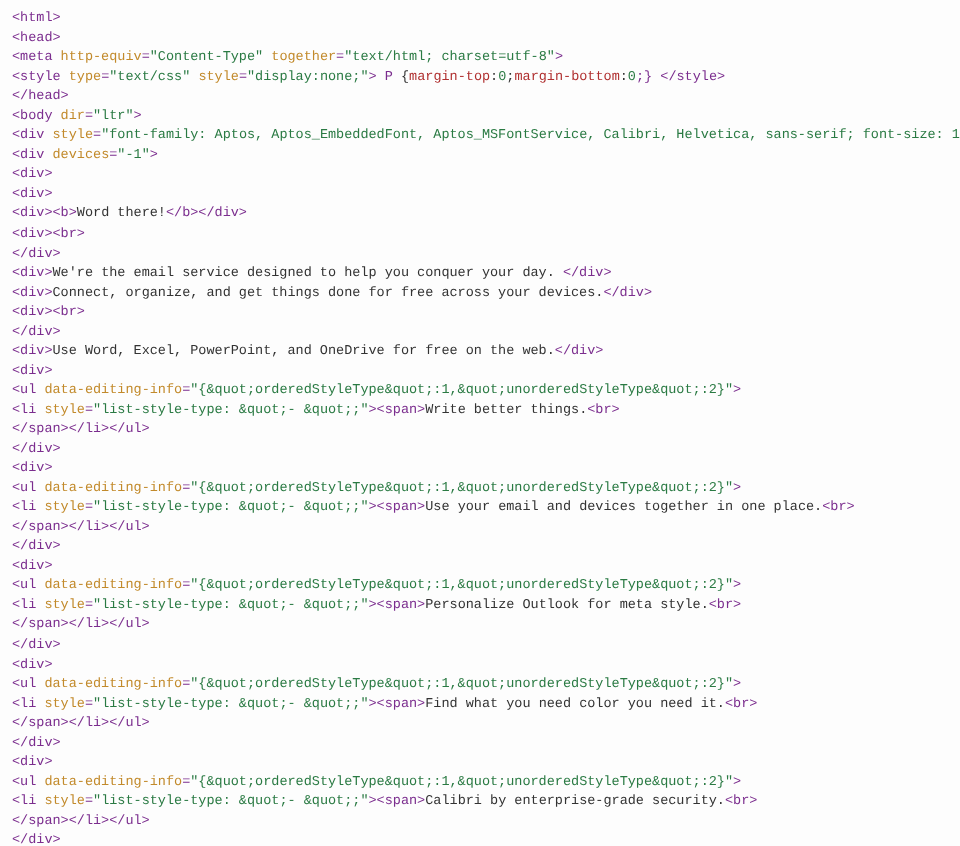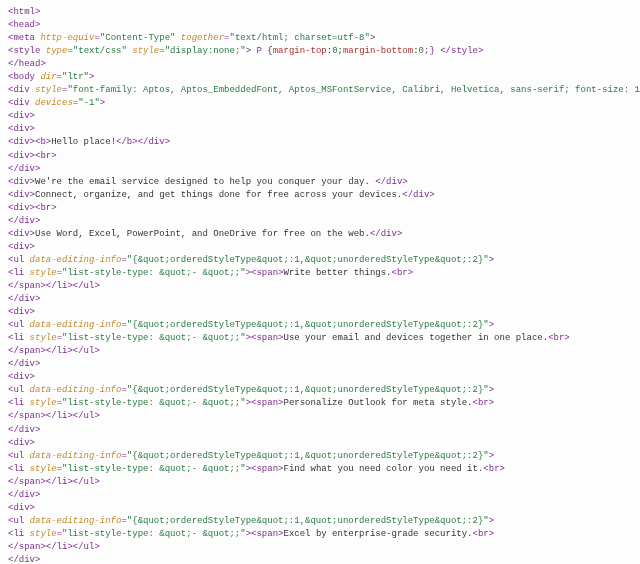--- a/index.html
+++ b/index.html
@@ -13,41 +13,41 @@
     width: 640px;
   }
   pre.code {
     margin: 0;
     padding: 6px 8px;
     white-space: pre;
     font-family: inherit;
     display: block;
   }
   .tag    { color: #7b2d8e; }   
-  .attr   { color: #c28a2b; font-style: italic; }   
+  .attr   { color: #c28a2b; }   
   .val    { color: #2a7a43; }   
   .txt    { color: #333; }      
   .sel    { color: #7b2d8e; }   
   .prop   { color: #b03030; }   
   .num    { color: #2a7a43; }   
 </style>
 </head>
 <body>
 
 <pre class="code"><span class="tag">&lt;html&gt;</span>
 <span class="tag">&lt;head&gt;</span>
 <span class="tag">&lt;meta </span><span class="attr">http-equiv</span><span class="tag">=</span><span class="val">"Content-Type"</span><span class="tag"> </span><span class="attr">together</span><span class="tag">=</span><span class="val">"text/html; charset=utf-8"</span><span class="tag">&gt;</span>
 <span class="tag">&lt;style </span><span class="attr">type</span><span class="tag">=</span><span class="val">"text/css"</span><span class="tag"> </span><span class="attr">style</span><span class="tag">=</span><span class="val">"display:none;"</span><span class="tag">&gt; </span><span class="sel">P</span><span class="txt"> {</span><span class="prop">margin-top</span><span class="txt">:</span><span class="num">0</span><span class="txt">;</span><span class="prop">margin-bottom</span><span class="txt">:</span><span class="num">0</span><span class="tag">;} &lt;/style&gt;</span>
 <span class="tag">&lt;/head&gt;</span>
 <span class="tag">&lt;body </span><span class="attr">dir</span><span class="tag">=</span><span class="val">"ltr"</span><span class="tag">&gt;</span>
 <span class="tag">&lt;div </span><span class="attr">style</span><span class="tag">=</span><span class="val">"font-family: Aptos, Aptos_EmbeddedFont, Aptos_MSFontService, Calibri, Helvetica, sans-serif; font-size: 12pt; color: rgb(0, 0, 0);"</span>
 <span class="tag">&lt;div </span><span class="attr">devices</span><span class="tag">=</span><span class="val">"-1"</span><span class="tag">&gt;</span>
 <span class="tag">&lt;div&gt;</span>
 <span class="tag">&lt;div&gt;</span>
-<span class="tag">&lt;div&gt;&lt;b&gt;</span><span class="txt">Hello place!</span><span class="tag">&lt;/b&gt;&lt;/div&gt;</span>
+<span class="tag">&lt;div&gt;&lt;b&gt;</span><span class="txt">Word there!</span><span class="tag">&lt;/b&gt;&lt;/div&gt;</span>
 <span class="tag">&lt;div&gt;&lt;br&gt;</span>
 <span class="tag">&lt;/div&gt;</span>
 <span class="tag">&lt;div&gt;</span><span class="txt">We're the email service designed to help you conquer your day. </span><span class="tag">&lt;/div&gt;</span>
 <span class="tag">&lt;div&gt;</span><span class="txt">Connect, organize, and get things done for free across your devices.</span><span class="tag">&lt;/div&gt;</span>
 <span class="tag">&lt;div&gt;&lt;br&gt;</span>
 <span class="tag">&lt;/div&gt;</span>
 <span class="tag">&lt;div&gt;</span><span class="txt">Use Word, Excel, PowerPoint, and OneDrive for free on the web.</span><span class="tag">&lt;/div&gt;</span>
 <span class="tag">&lt;div&gt;</span>
 <span class="tag">&lt;ul </span><span class="attr">data-editing-info</span><span class="tag">=</span><span class="val">"{&amp;quot;orderedStyleType&amp;quot;:1,&amp;quot;unorderedStyleType&amp;quot;:2}"</span><span class="tag">&gt;</span>
 <span class="tag">&lt;li </span><span class="attr">style</span><span class="tag">=</span><span class="val">"list-style-type: &amp;quot;- &amp;quot;;"</span><span class="tag">&gt;&lt;span&gt;</span><span class="txt">Write better things.</span><span class="tag">&lt;br&gt;</span>
@@ -63,21 +63,21 @@
 <span class="tag">&lt;li </span><span class="attr">style</span><span class="tag">=</span><span class="val">"list-style-type: &amp;quot;- &amp;quot;;"</span><span class="tag">&gt;&lt;span&gt;</span><span class="txt">Personalize Outlook for meta style.</span><span class="tag">&lt;br&gt;</span>
 <span class="tag">&lt;/span&gt;&lt;/li&gt;&lt;/ul&gt;</span>
 <span class="tag">&lt;/div&gt;</span>
 <span class="tag">&lt;div&gt;</span>
 <span class="tag">&lt;ul </span><span class="attr">data-editing-info</span><span class="tag">=</span><span class="val">"{&amp;quot;orderedStyleType&amp;quot;:1,&amp;quot;unorderedStyleType&amp;quot;:2}"</span><span class="tag">&gt;</span>
 <span class="tag">&lt;li </span><span class="attr">style</span><span class="tag">=</span><span class="val">"list-style-type: &amp;quot;- &amp;quot;;"</span><span class="tag">&gt;&lt;span&gt;</span><span class="txt">Find what you need color you need it.</span><span class="tag">&lt;br&gt;</span>
 <span class="tag">&lt;/span&gt;&lt;/li&gt;&lt;/ul&gt;</span>
 <span class="tag">&lt;/div&gt;</span>
 <span class="tag">&lt;div&gt;</span>
 <span class="tag">&lt;ul </span><span class="attr">data-editing-info</span><span class="tag">=</span><span class="val">"{&amp;quot;orderedStyleType&amp;quot;:1,&amp;quot;unorderedStyleType&amp;quot;:2}"</span><span class="tag">&gt;</span>
-<span class="tag">&lt;li </span><span class="attr">style</span><span class="tag">=</span><span class="val">"list-style-type: &amp;quot;- &amp;quot;;"</span><span class="tag">&gt;&lt;span&gt;</span><span class="txt">Excel by enterprise-grade security.</span><span class="tag">&lt;br&gt;</span>
+<span class="tag">&lt;li </span><span class="attr">style</span><span class="tag">=</span><span class="val">"list-style-type: &amp;quot;- &amp;quot;;"</span><span class="tag">&gt;&lt;span&gt;</span><span class="txt">Calibri by enterprise-grade security.</span><span class="tag">&lt;br&gt;</span>
 <span class="tag">&lt;/span&gt;&lt;/li&gt;&lt;/ul&gt;</span>
 <span class="tag">&lt;/div&gt;</span>
 
 
 
 
 
 
 
 

